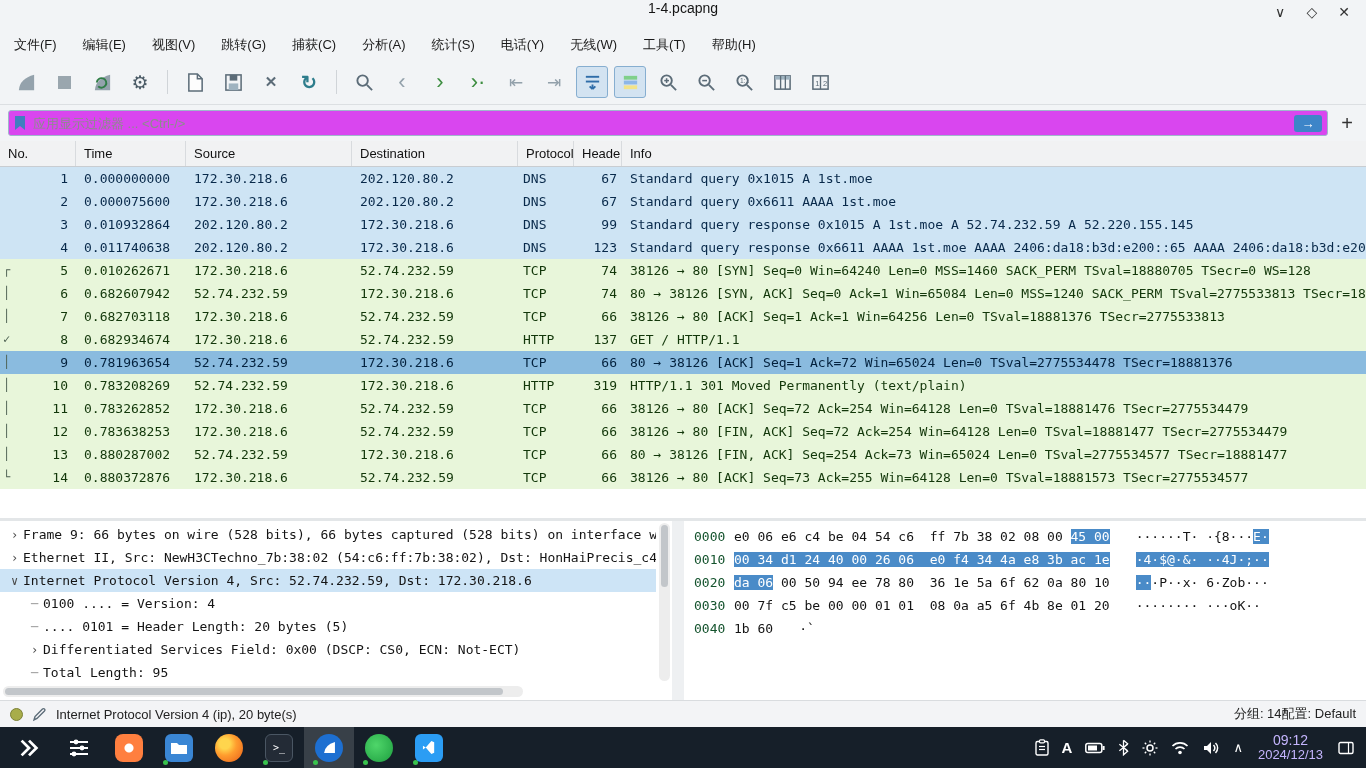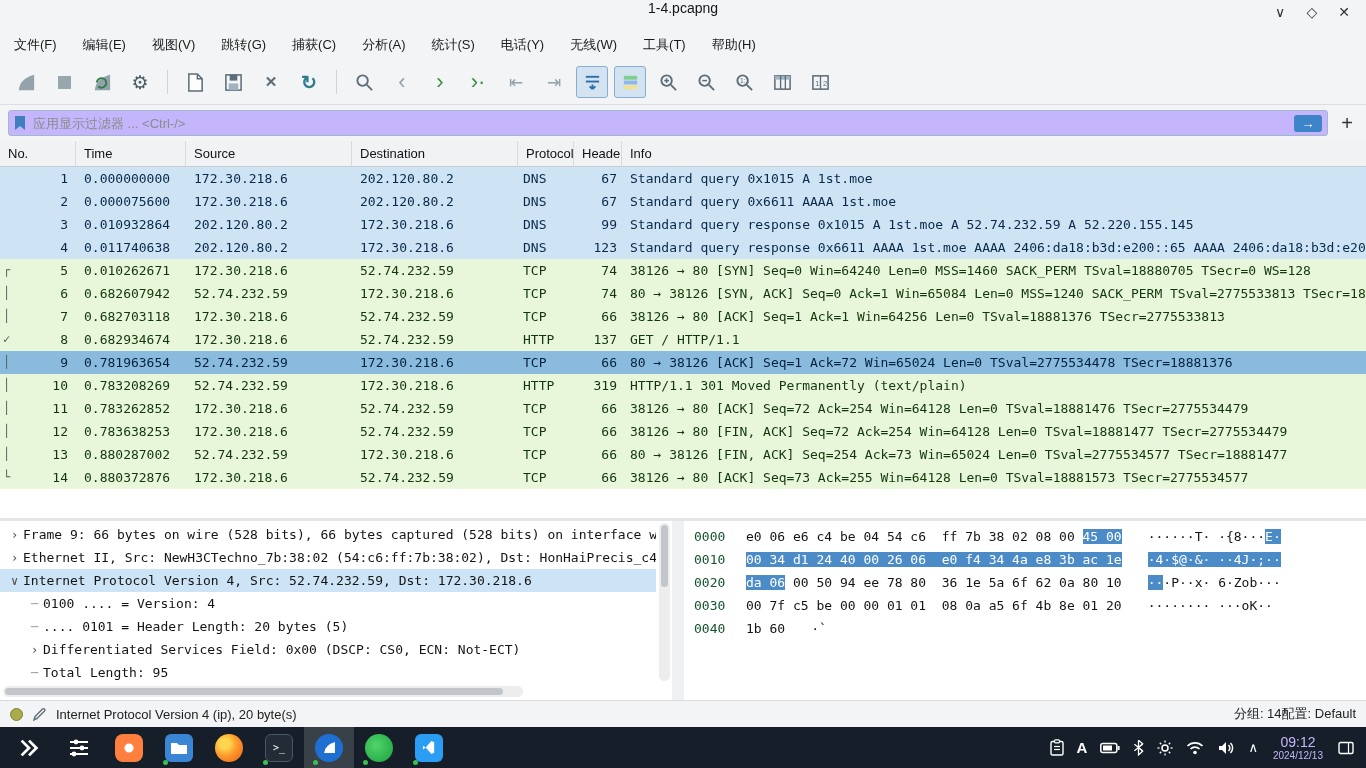--- a/index.html
+++ b/index.html
@@ -25,21 +25,21 @@
   .stopsq{width:13px;height:13px;background:#9aa6ae}
   .gear{font-size:19px;color:#4b5b66;line-height:1}
   .closex{font-size:15px;font-weight:bold;color:#5c6c78}
   .reloadc{font-size:19px;font-weight:bold;color:#2e7d8c;line-height:1}
   .navg{font-size:22px;line-height:1;color:#93a1ab}
   .navgreen{color:#3e8e41}
   .navsmall{font-size:17px;color:#93a1ab;line-height:1}
 
   
   .filterbar{height:36px;background:#f2f4f6;display:flex;align-items:center;padding:0 8px;gap:8px;flex:0 0 auto}
-  .filterbox{flex:1;height:26px;background:#c4b5fd;border:1px solid #9fb8cc;border-radius:3px;display:flex;align-items:center;padding:0 5px;gap:7px}
+  .filterbox{flex:1;height:26px;background:#d946ef;border:1px solid #9fb8cc;border-radius:3px;display:flex;align-items:center;padding:0 5px;gap:7px}
   .filterinput{flex:1;border:none;outline:none;font-size:13px;color:#333;background:transparent;font-family:"Liberation Sans",sans-serif}
   .filterinput::placeholder{color:#8c8c8c}
   .applybtn{width:28px;height:17px;background:#3d85c8;border-radius:3px;color:#fff;display:flex;align-items:center;justify-content:center;font-size:13px;line-height:1;cursor:pointer}
   .addbtn{width:22px;font-size:20px;color:#333;text-align:center;cursor:pointer;background:none;border:none}
 
   
   .pheader{height:26px;display:flex;background:#f1f2f3;border-bottom:1px solid #c9cdd1;font-size:13px;color:#111;flex:0 0 auto}
   .hcell{height:100%;display:flex;align-items:center;padding-left:8px;border-right:1px solid #d8dbde;overflow:hidden;white-space:nowrap}
   .c-no{width:76px}.c-time{width:110px}.c-src{width:166px}.c-dst{width:166px}.c-proto{width:56px}.c-len{width:48px}.c-info{flex:1;border-right:none}
   .plist{height:351px;overflow:hidden;background:#fff;font-family:"DejaVu Sans Mono",monospace;font-size:13px;flex:0 0 auto}
@@ -64,21 +64,21 @@
   .dline.indent1{padding-left:26px}
   .dprefix.guide{color:#9a9a9a}
   .hscrollbar{position:absolute;left:3px;bottom:3px;width:520px;height:11px;background:#ededed;border-radius:6px}
   .hthumb{position:absolute;left:2px;top:2px;width:498px;height:7px;background:#c2c6ca;border-radius:4px}
   .vscrollbar{position:absolute;right:2px;top:2px;width:11px;height:158px;background:#ededed;border-radius:6px}
   .vthumb{position:absolute;top:2px;left:2px;width:7px;height:62px;background:#c2c6ca;border-radius:4px}
   .splitter{width:12px;background:#eef0f2}
   .hexpane{flex:1;background:#fff;font-family:"DejaVu Sans Mono",monospace;font-size:13px;color:#141414;padding-top:4px;overflow:hidden}
   .hexrow{height:23px;display:flex;align-items:center}
   .hoff{width:46px;color:#14532d;padding-left:10px;flex:0 0 auto;white-space:pre}
-  .hbytes{margin-left:16px;white-space:pre}
+  .hbytes{margin-left:4px;white-space:pre}
   .hascii{margin-left:26px;white-space:pre}
   .hsel{background:#4a8bc8;color:#fff}
 
   
   .statusbar{height:27px;background:#f3f4f6;border-top:1px solid #d9dcdf;display:flex;align-items:center;padding:0 10px;font-size:13px;color:#222;gap:9px;flex:0 0 auto}
   .expertdot{width:13px;height:13px;border-radius:50%;background:#a8ad4a;border:1px solid #7c8136;cursor:pointer}
   .statusright{margin-left:auto;display:flex;align-items:center}
   .packetsinfo{white-space:nowrap}
   .profileinfo{white-space:nowrap}
 
@@ -94,21 +94,21 @@
   .ic-term{background:#232b36;border:1px solid #4a5663;border-radius:6px;color:#fff;font-size:10px;font-family:"DejaVu Sans Mono",monospace}
   .ic-shark{background:#1d6fd1;border-radius:50%}
   .ic-kylin{background:radial-gradient(circle at 40% 40%,#4fd66a,#1d9e3f);border-radius:50%}
   .ic-vscode{background:#2b9df4;border-radius:6px}
   .tray{margin-left:auto;display:flex;align-items:center;gap:13px;padding-right:8px;color:#fff}
   .trayicon{display:flex;align-items:center;justify-content:center;cursor:pointer}
   .im-a{font-size:15px;color:#fff;font-weight:bold}
   .chevup{font-size:13px;color:#fff}
   .clock{text-align:center;color:#c4b5fd;line-height:1.15;margin:16px 2px;cursor:pointer}
   .clock .t{font-size:14px}
-  .clock .d{font-size:10px}
+  .clock .d{font-size:13px}
 </style>
 </head>
 <body>
 
 <div class="screen">
 
   <div class="titlebar">
     <div class="title">1-4.pcapng</div>
     <div class="wincontrols">
       <span class="wbtn">∨</span>

